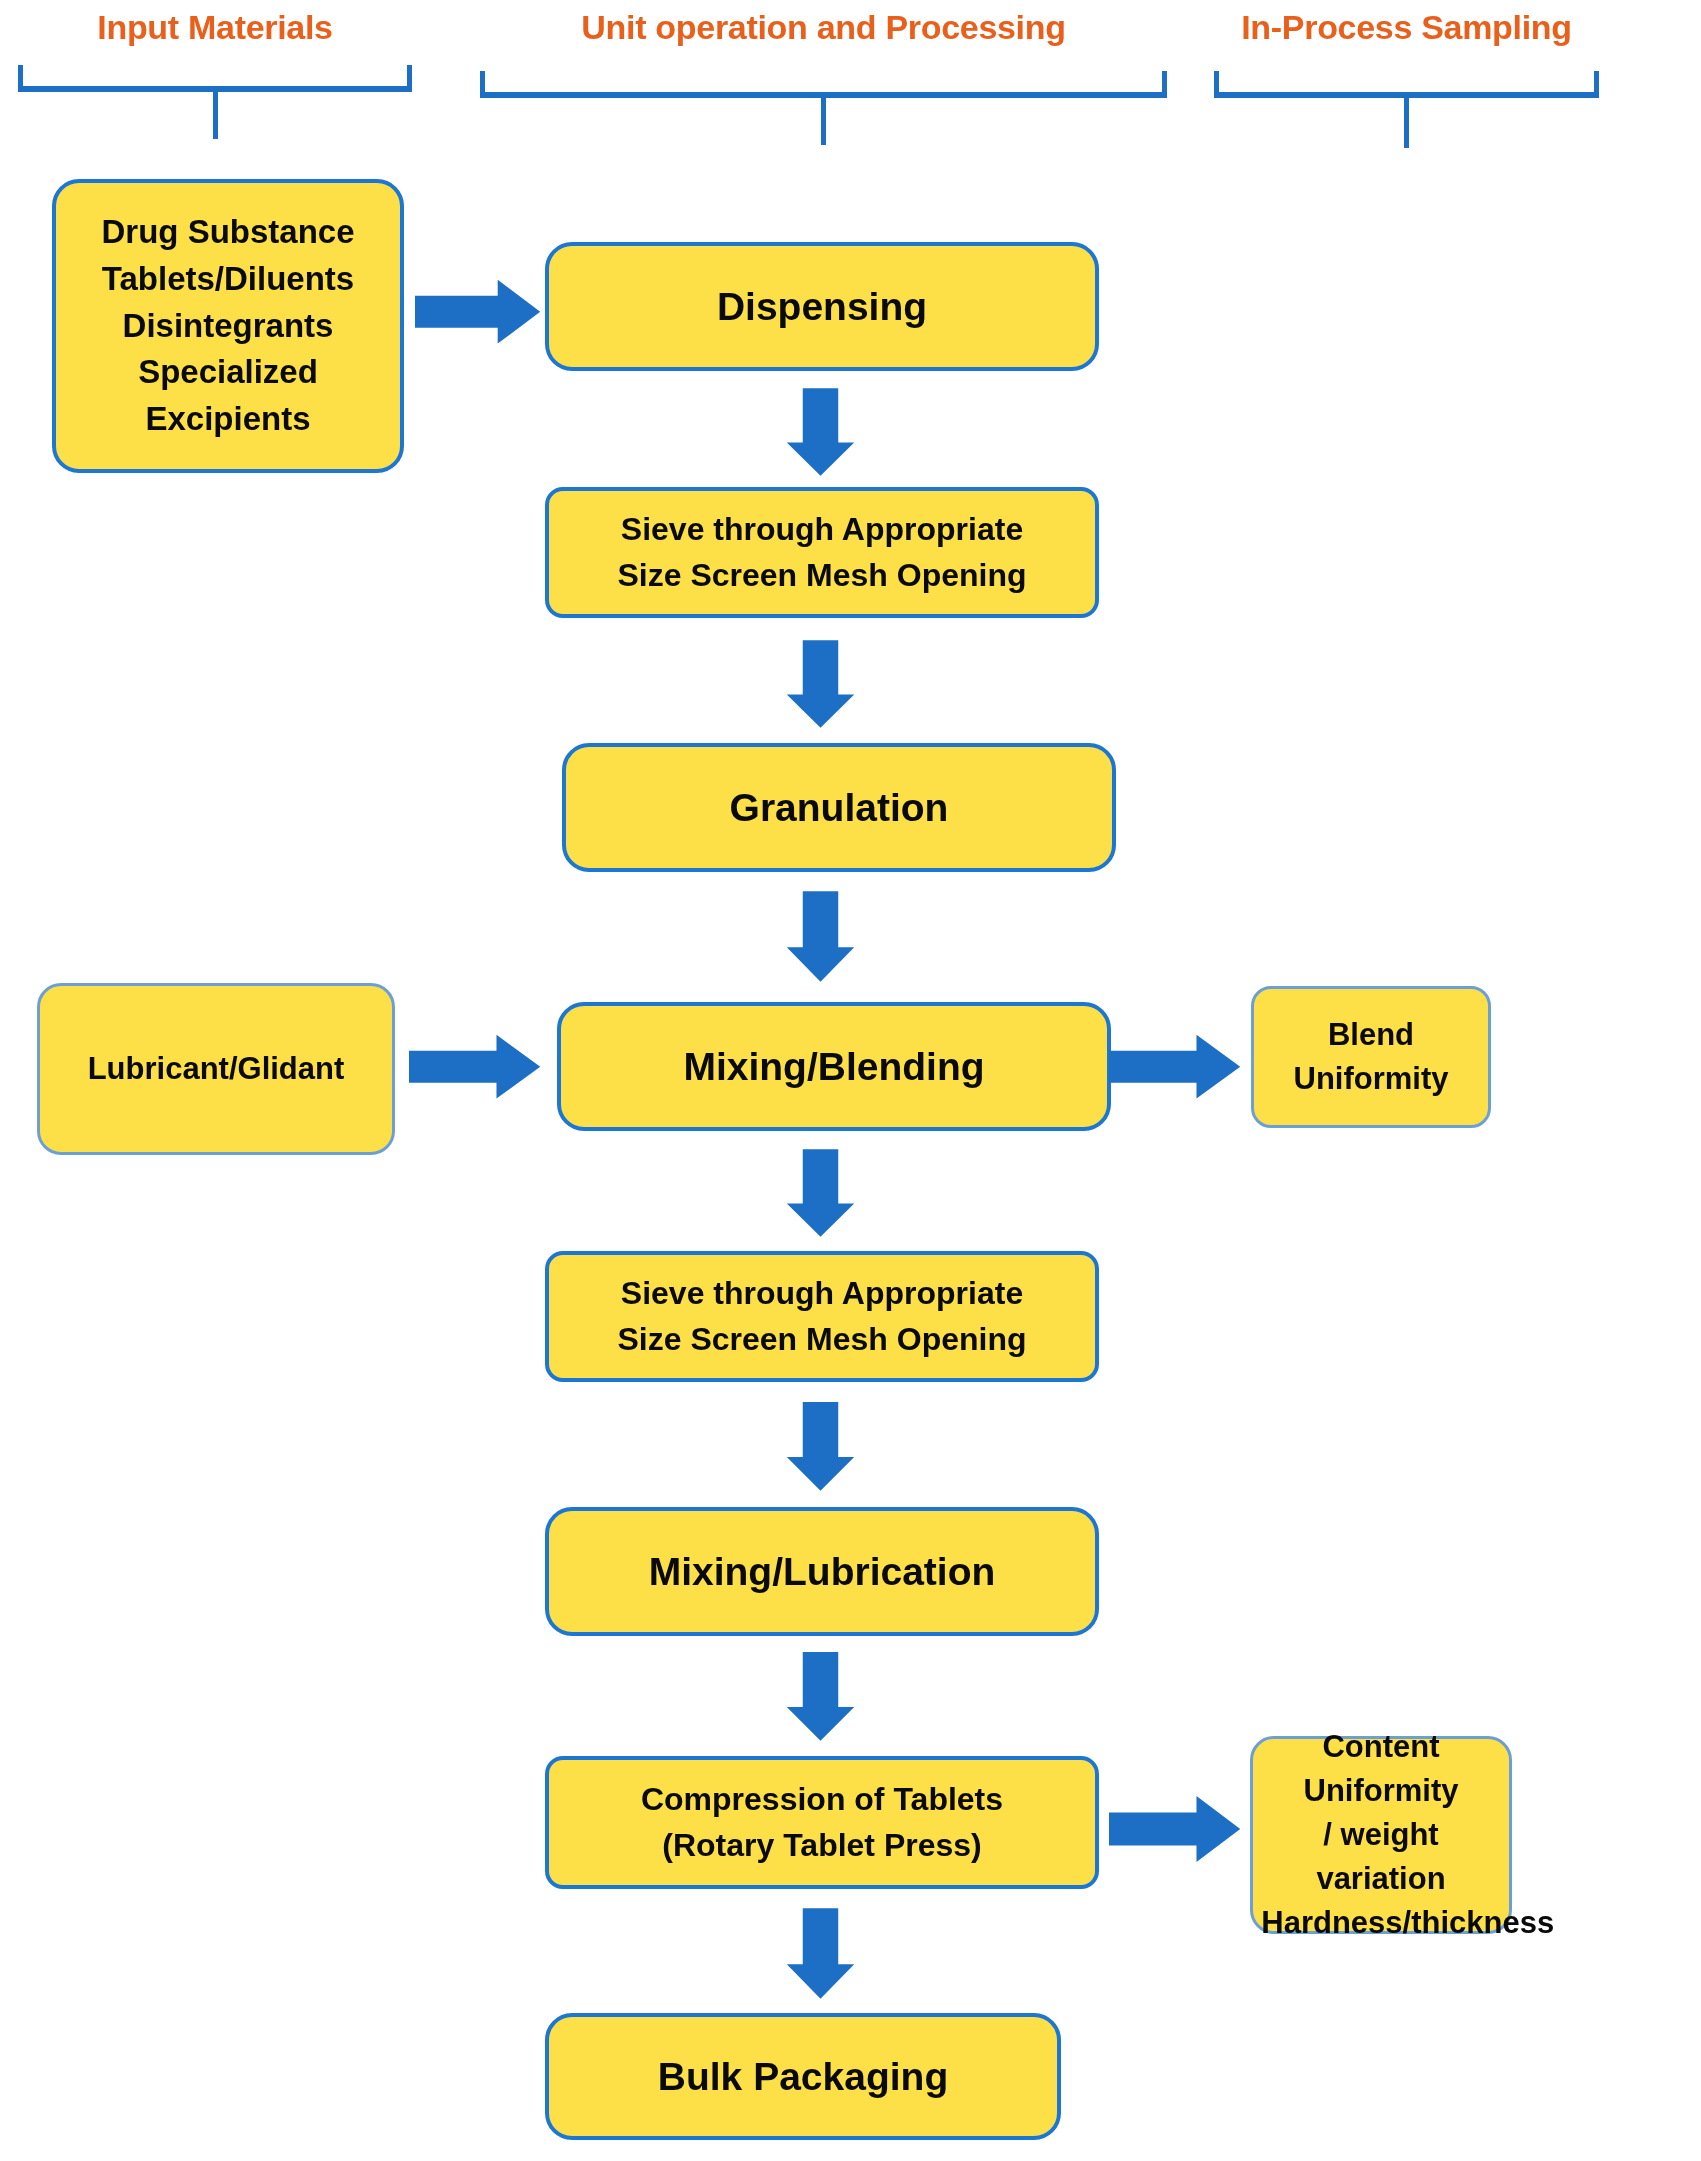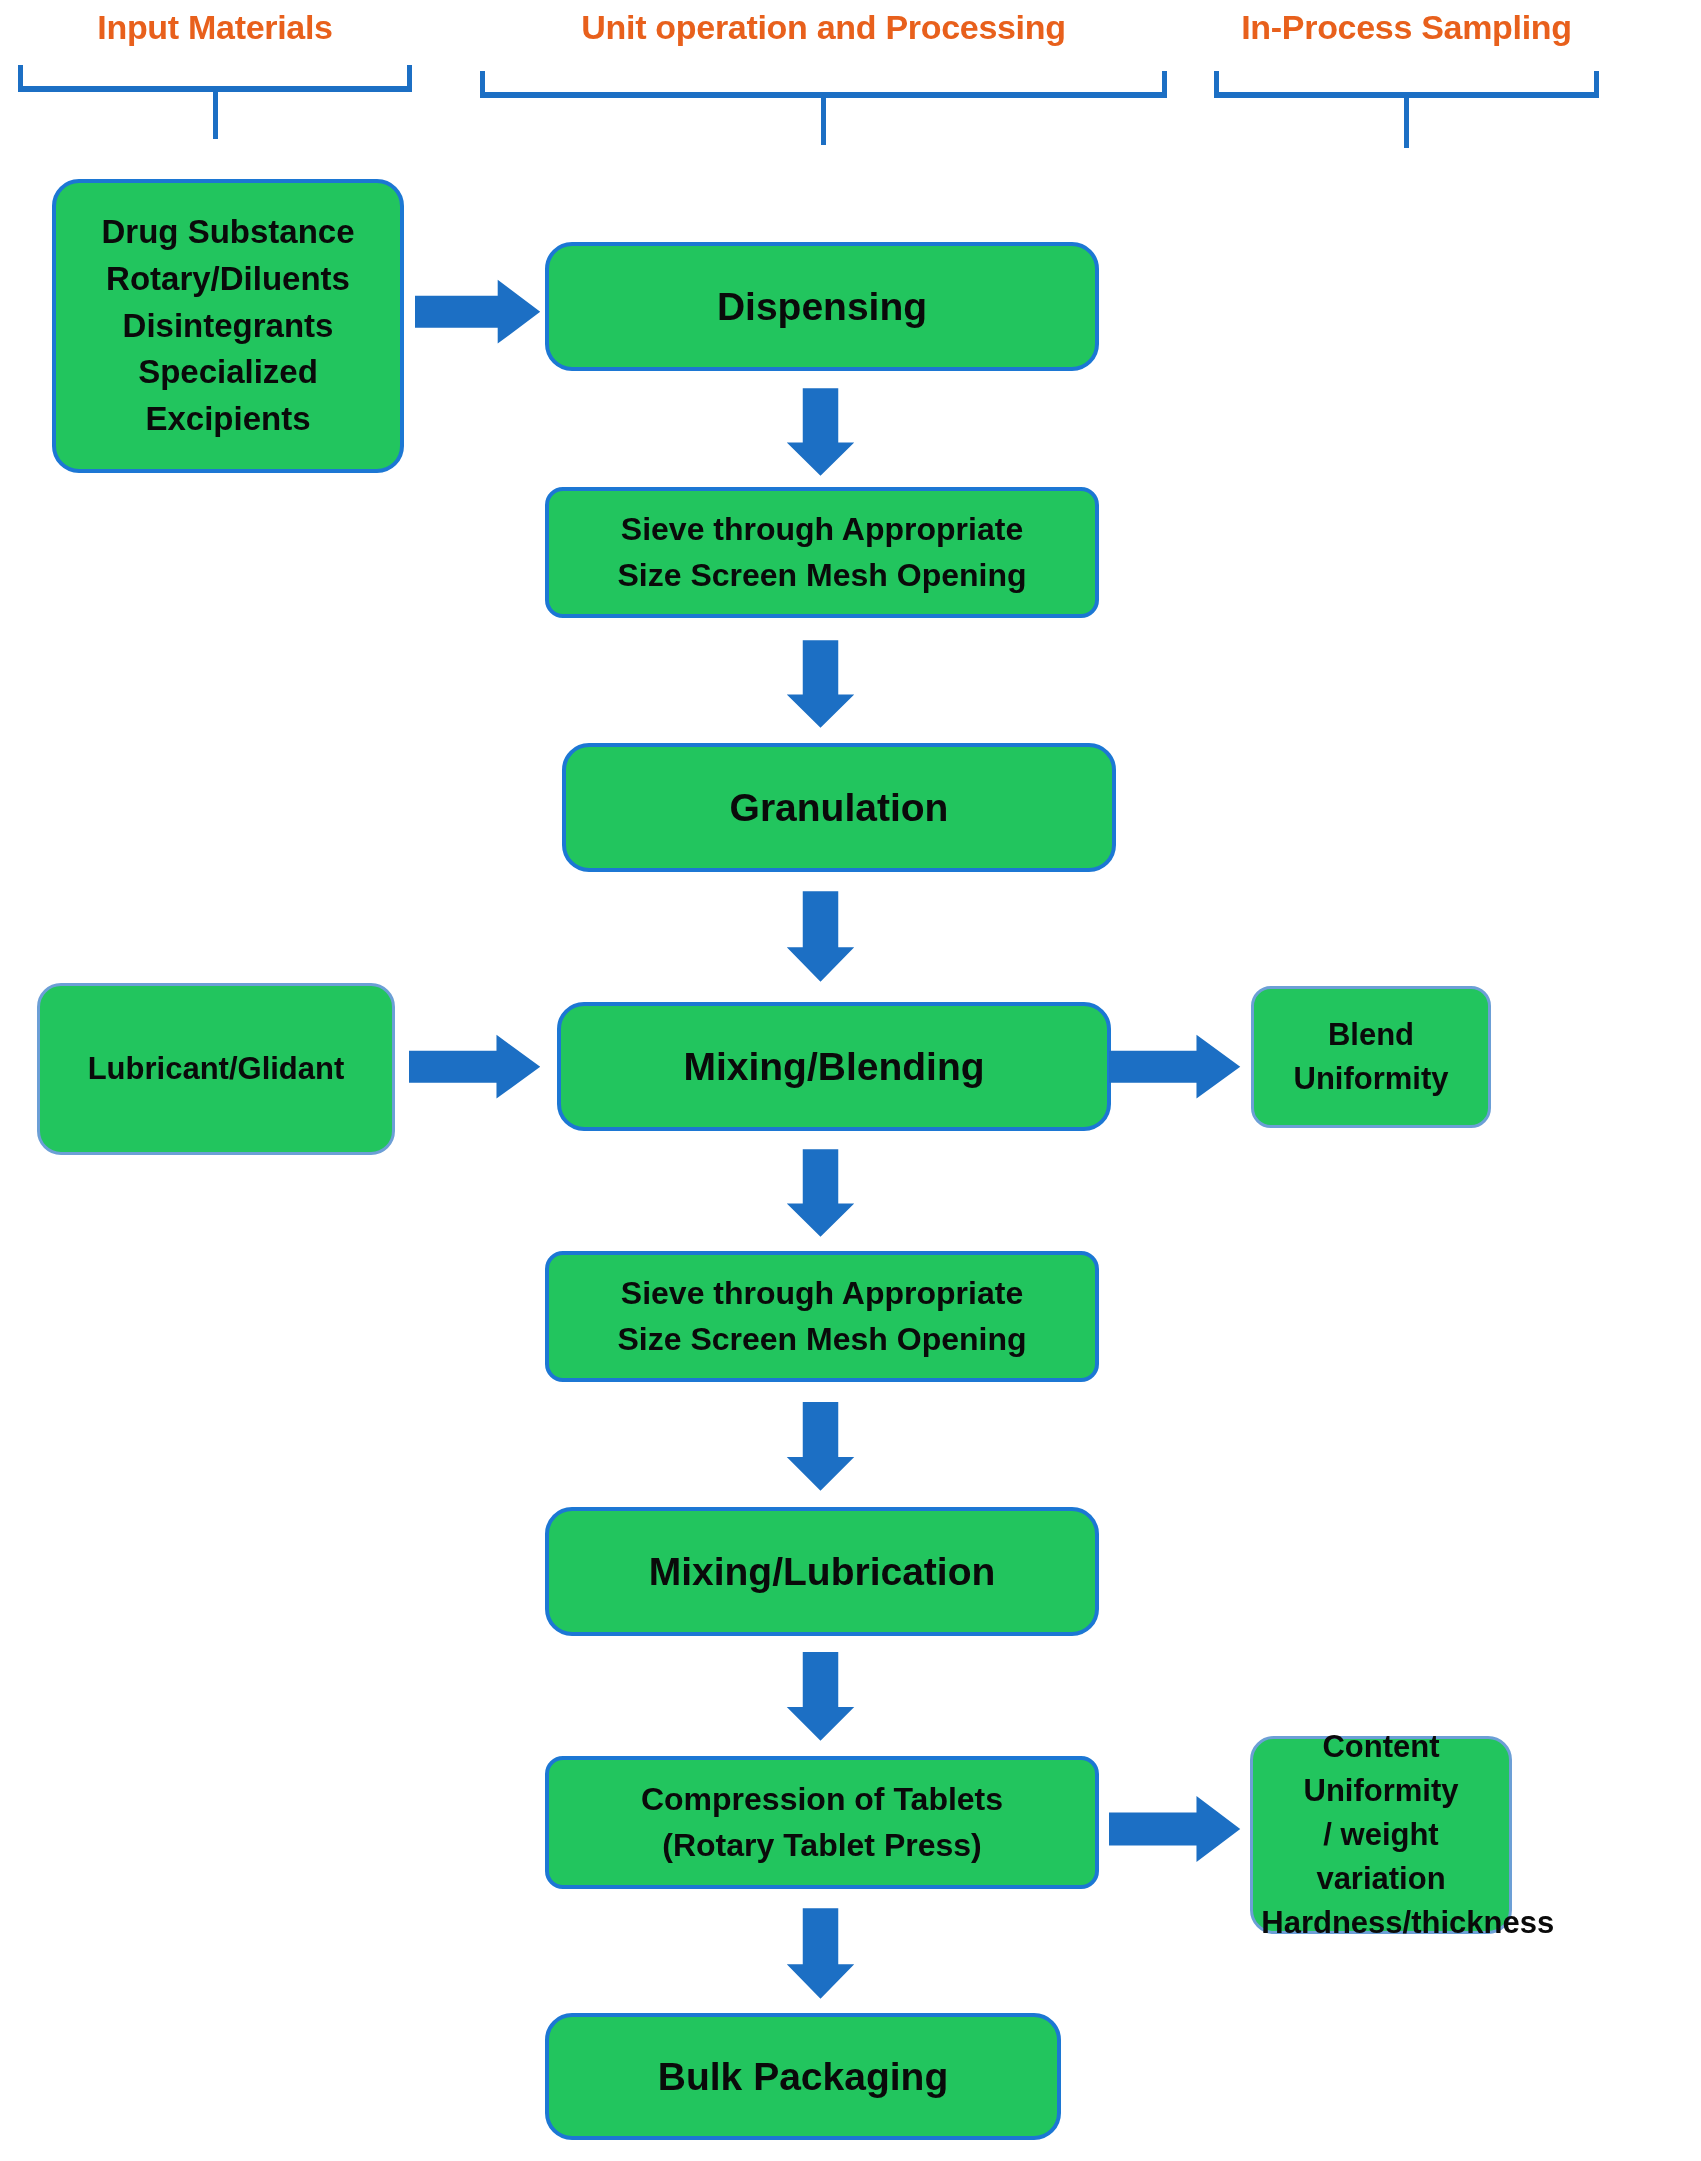--- a/index.html
+++ b/index.html
@@ -44,21 +44,21 @@
   .bracket-stem {
     position: absolute;
     width: 5.3px;
     background: #1C6FC4;
   }
 
   
   .node {
     position: absolute;
     box-sizing: border-box;
-    background: #22c55e;
+    background: #fde047;
     border: 4.1px solid #1C77D4;
     border-radius: 27px;
     display: flex;
     align-items: center;
     justify-content: center;
     text-align: center;
     color: #0a0a0a;
     font-weight: bold;
     line-height: 1.42;
     padding: 3.6px 8.3px;
@@ -91,21 +91,21 @@
 
   <div class="bracket-group" style="left:1214px; top:0px; width:385px; height:148px;">
     <div class="bracket-label" style="top:8.3px;">In-Process Sampling</div>
     <div class="bracket-shape" style="top:71px;"></div>
     <div class="bracket-stem" style="left:50%; margin-left:-2.4px; top:95px; height:53px;"></div>
   </div>
 
   <div class="node" style="left:52px; top:179px; width:352px; height:294px; font-size:33px;">
     <span class="txt">
       <span>Drug Substance</span><br>
-      <span>Rotary/Diluents</span><br>
+      <span>Tablets/Diluents</span><br>
       <span>Disintegrants</span><br>
       <span>Specialized</span><br>
       <span>Excipients</span>
     </span>
   </div>
 
   <div class="node soft" style="left:37px; top:983px; width:358px; height:172px; font-size:31px; border-radius:24px;">
     <span class="txt">Lubricant/Glidant</span>
   </div>
 

